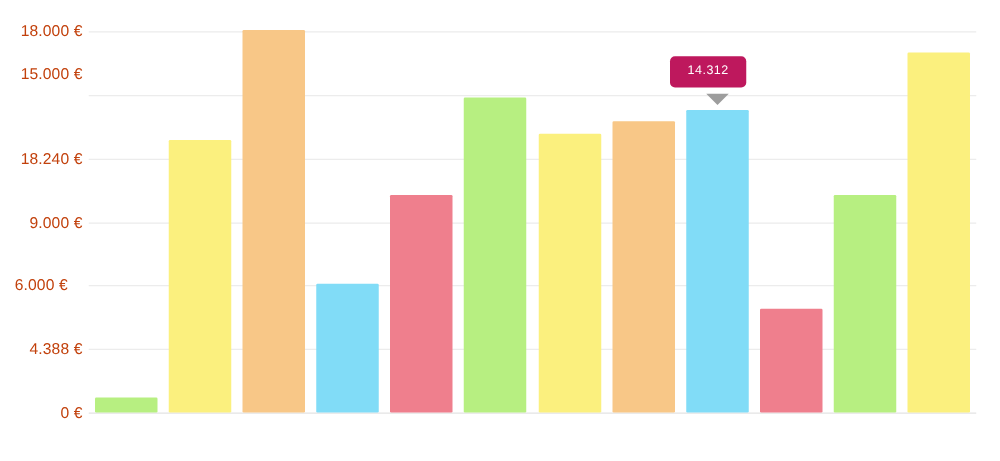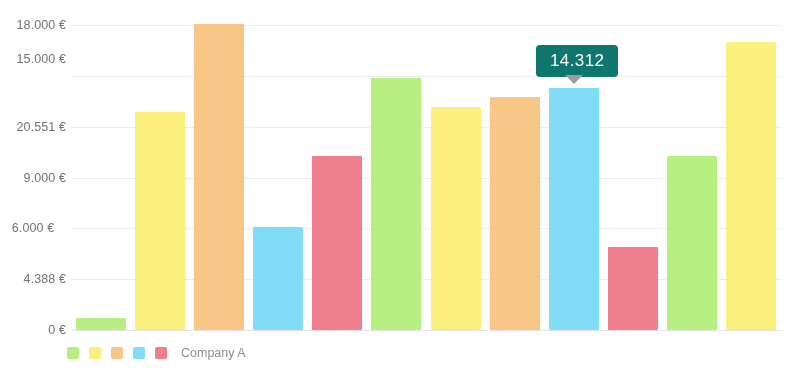--- a/index.html
+++ b/index.html
@@ -47,21 +47,21 @@
     top: 0;
     width: 66px;
     height: 369px;
   }
   .y-tick {
     position: absolute;
     right: 0;
     width: 66px;
     text-align: right;
     font-size: 12.5px;
-    color: #737373;
+    color: #c2410c;
     letter-spacing: 0.1px;
     transform: translateY(-50%);
     white-space: nowrap;
   }
 
   
   #bars {
     position: absolute;
     left: 0;
     top: 0;
@@ -70,23 +70,23 @@
   }
   .bar {
     position: absolute;
     bottom: 0;
     border-radius: 1px;
   }
 
   
   #tooltip {
     position: absolute;
-    background: #0f766e;
+    background: #be185d;
     color: #ffffff;
-    font-size: 17px;
+    font-size: 10px;
     padding: 7px 14px 8px 14px;
     border-radius: 4px;
     letter-spacing: 0.4px;
     white-space: nowrap;
     line-height: 1;
   }
   #tooltip-arrow {
     position: absolute;
     width: 0;
     height: 0;
@@ -120,21 +120,21 @@
 </head>
 <body>
 
 <div id="chart-root">
 
   <div id="y-axis">
       <div class="y-tick" style="top: 330px;">0 €</div>
       <div class="y-tick" style="top: 279.206px;">4.388 €</div>
       <div class="y-tick" style="top: 228.413px; text-align: center;">6.000 €</div>
       <div class="y-tick" style="top: 177.619px;">9.000 €</div>
-      <div class="y-tick" style="top: 126.825px;">20.551 €</div>
+      <div class="y-tick" style="top: 126.825px;">18.240 €</div>
       <div class="y-tick" style="top: 59px;">15.000 €</div>
       <div class="y-tick" style="top: 25.2381px;">18.000 €</div>
     </div>
 
   <div id="plot-area">
     <div id="gridlines">
         <div class="gridline baseline" style="top: 320px;"></div>
         <div class="gridline" style="top: 269.206px;"></div>
         <div class="gridline" style="top: 218.413px;"></div>
         <div class="gridline" style="top: 167.619px;"></div>
@@ -154,24 +154,14 @@
         <div class="bar" title="14312" style="left: 477.917px; width: 50px; height: 242.32px; background: rgb(129, 220, 247);"></div>
         <div class="bar" title="4900" style="left: 537.083px; width: 50px; height: 82.963px; background: rgb(239, 127, 141);"></div>
         <div class="bar" title="10300" style="left: 596.25px; width: 50px; height: 174.392px; background: rgb(183, 239, 129);"></div>
         <div class="bar" title="17000" style="left: 655.417px; width: 50px; height: 287.831px; background: rgb(251, 240, 126);"></div>
       </div>
   </div>
 
   <div id="tooltip" style="left: 536px; top: 45px;">14.312</div>
   <div id="tooltip-arrow" style="left: 565px; top: 75px;"></div>
 
-  <div id="legend">
-    <div id="legend-swatches" style="display: flex; align-items: center;">
-        <div class="legend-swatch" style="background: rgb(183, 239, 129);"></div>
-        <div class="legend-swatch" style="background: rgb(251, 240, 126);"></div>
-        <div class="legend-swatch" style="background: rgb(248, 199, 135);"></div>
-        <div class="legend-swatch" style="background: rgb(129, 220, 247);"></div>
-        <div class="legend-swatch" style="background: rgb(239, 127, 141);"></div>
-      </div>
-    <span id="legend-label">Company A</span>
-  </div>
 
 </div>
 
 </body></html>

